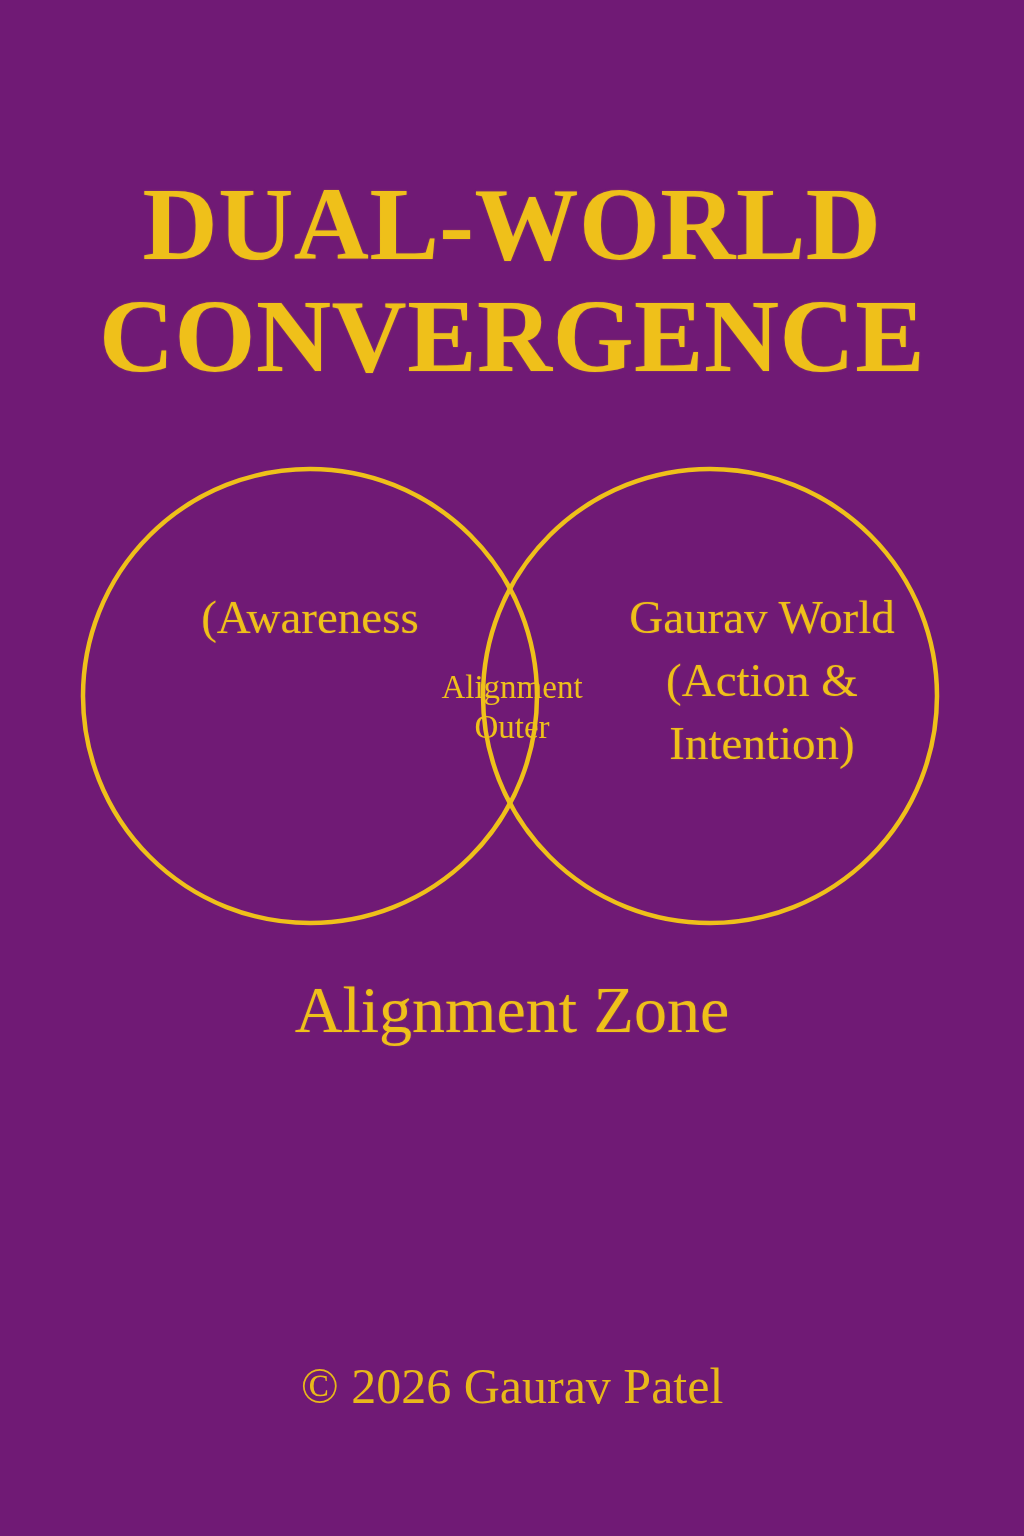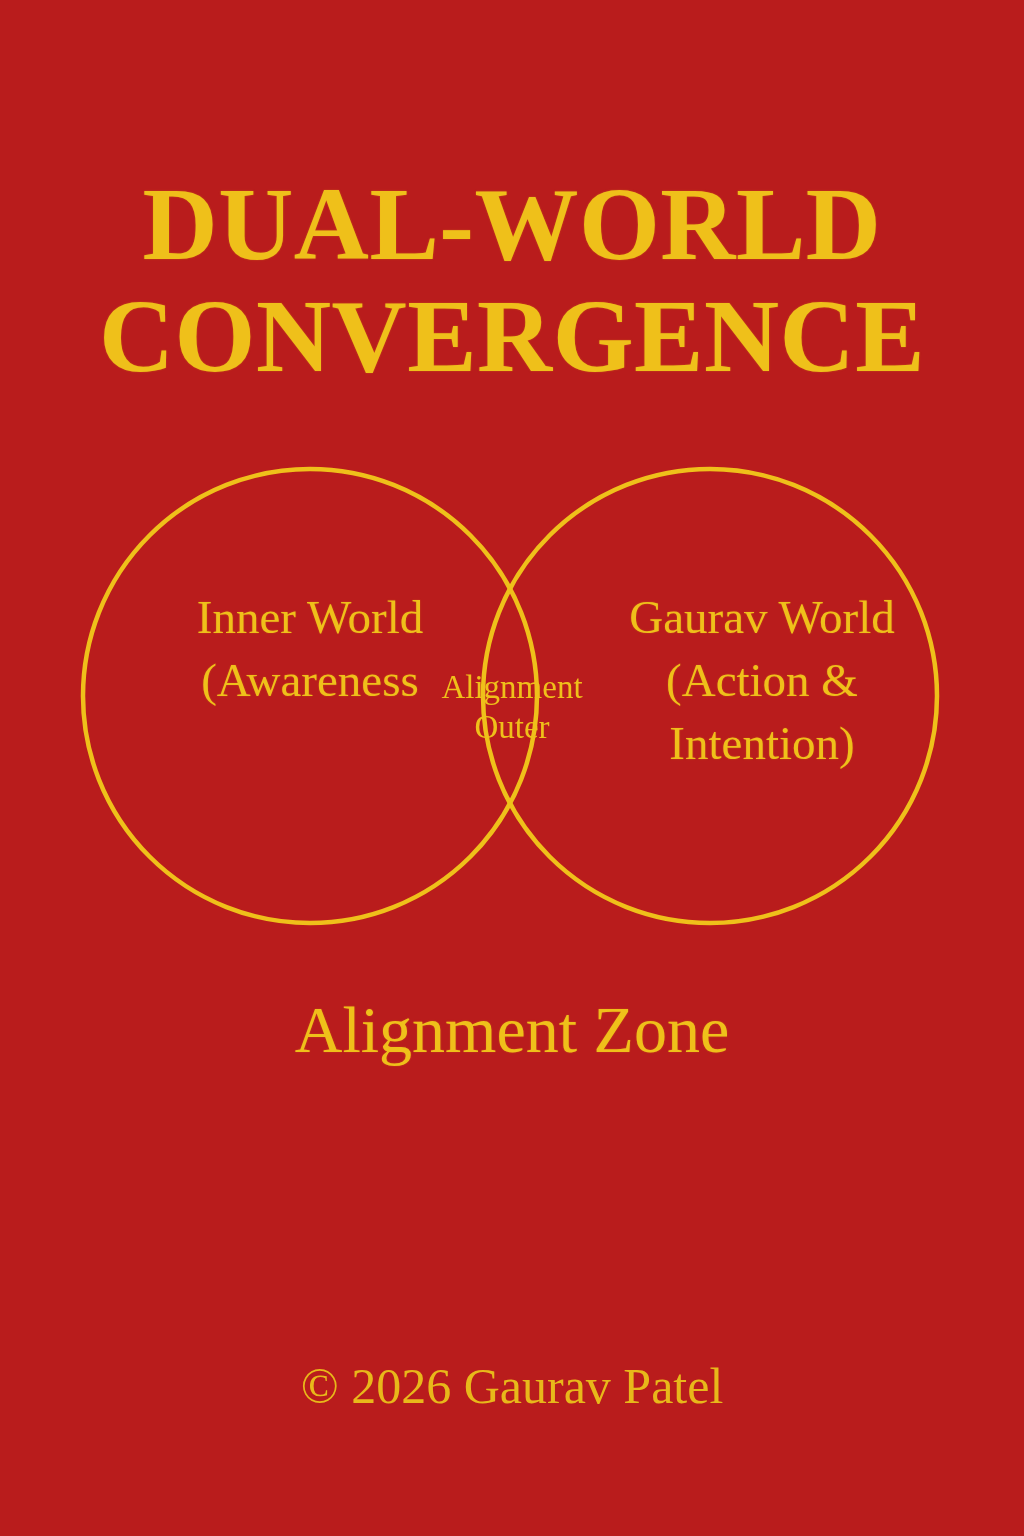--- a/index.html
+++ b/index.html
@@ -4,21 +4,21 @@
 <style>
   html, body {
     margin: 0;
     padding: 0;
     background: #000000;
   }
   #poster {
     position: relative;
     width: 1024px;
     height: 1536px;
-    background: #b91c1c;
+    background: #701a75;
     overflow: hidden;
     font-family: "Liberation Serif", "DejaVu Serif", serif;
     color: #ecbb1b;
     -webkit-font-smoothing: antialiased;
   }
 
   
   #title-block {
     position: absolute;
     top: 168px;
@@ -86,21 +86,20 @@
   
   #caption {
     position: absolute;
     top: 972px;
     left: 0;
     width: 1024px;
     text-align: center;
     font-size: 66px;
     color: #efc01a;
     text-shadow: 0 0 2px rgba(236,187,27,0.3);
-    margin-top: 20px;
   }
 
   
   #footer {
     position: absolute;
     top: 1357px;
     left: 0;
     width: 1024px;
     text-align: center;
     font-size: 50px;
@@ -118,21 +117,20 @@
   </div>
 
   <div id="venn">
     <svg viewBox="0 0 1024 1536" xmlns="http://www.w3.org/2000/svg">
       <circle cx="310" cy="696" r="227" fill="none" stroke="#efc01a" stroke-width="4.5"></circle>
       <circle cx="710" cy="696" r="227" fill="none" stroke="#efc01a" stroke-width="4.5"></circle>
     </svg>
   </div>
 
   <div class="circle-label" id="inner-world-label">
-    <span class="lbl-line">Inner World</span>
     <span class="lbl-line">(Awareness</span>
   </div>
 
   <div class="circle-label" id="outer-world-label">
     <span class="lbl-line">Gaurav World</span>
     <span class="lbl-line">(Action &amp;</span>
     <span class="lbl-line">Intention)</span>
   </div>
 
   <div id="alignment-zone-center">

